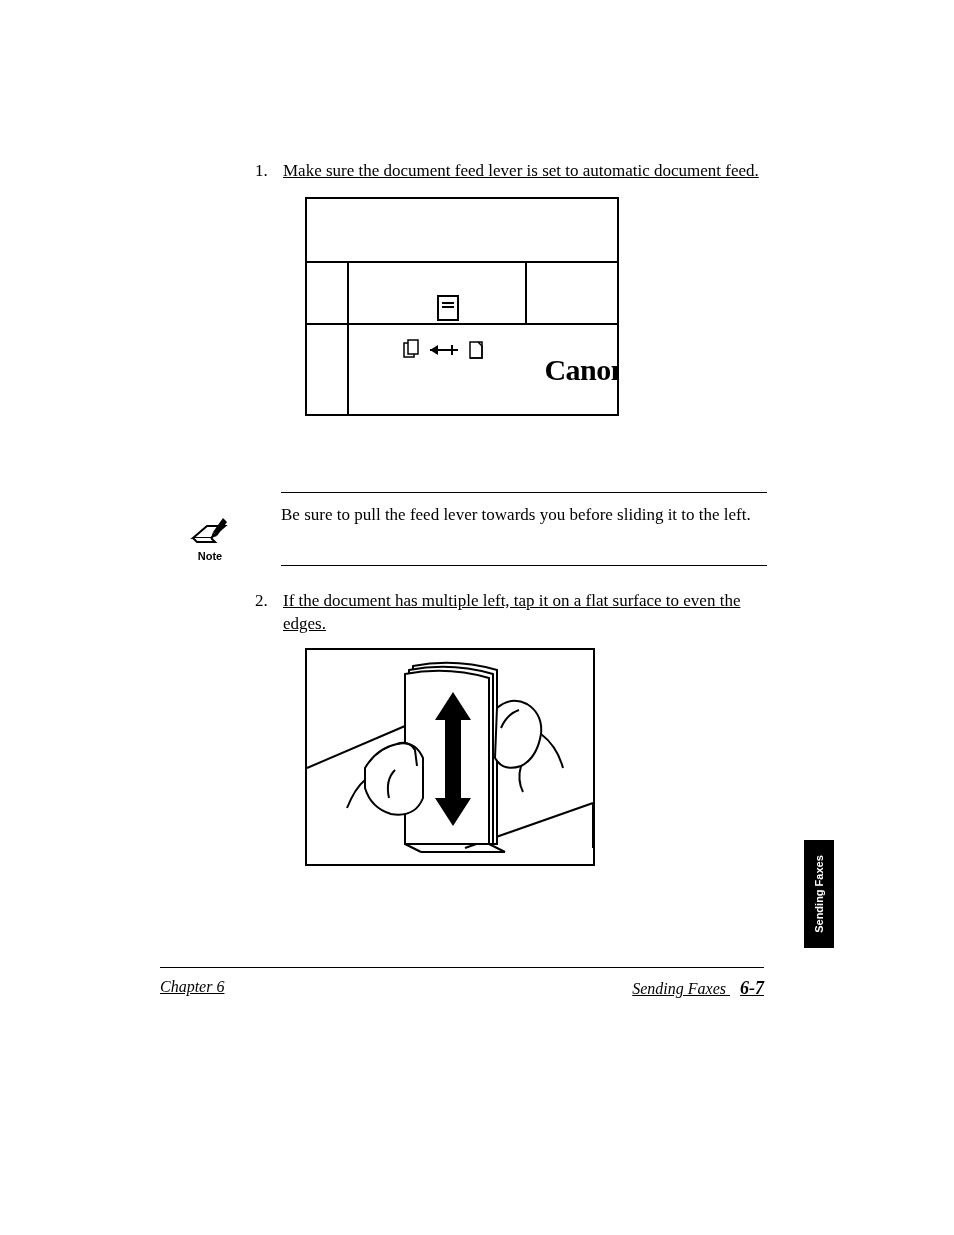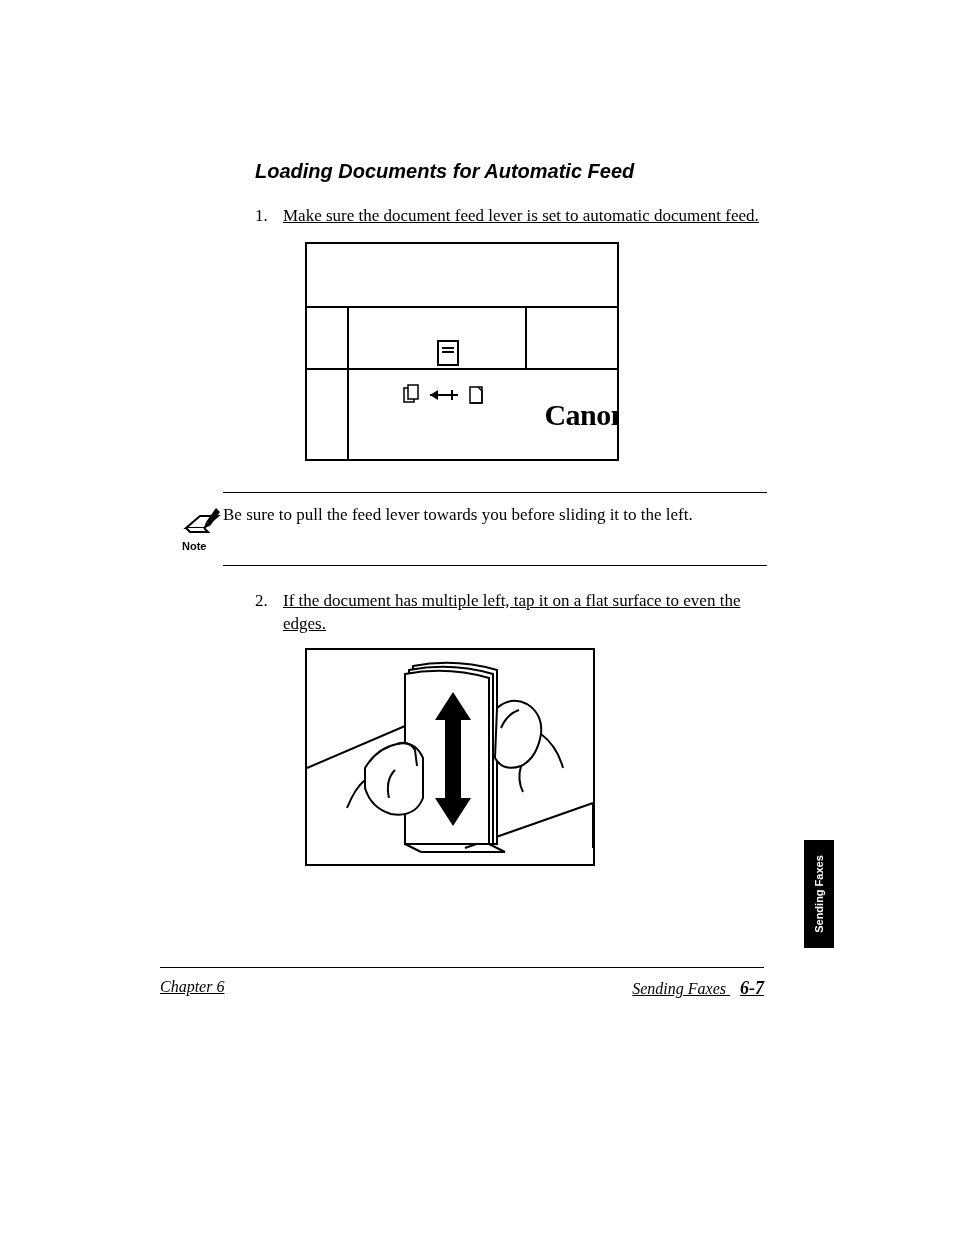--- a/index.html
+++ b/index.html
@@ -110,35 +110,36 @@
   }
   .note-block {
     position: absolute;
     left: 182px;
     top: 492px;
     width: 585px;
   }
   .note-icon {
     position: absolute;
     left: 0;
-    top: 12px;
+    top: 22px;
     width: 56px;
+    text-align: center;
   }
   .note-icon svg {
     width: 42px;
     height: 30px;
   }
   .note-label {
     font-family: Arial, Helvetica, sans-serif;
     font-weight: bold;
     font-size: 11px;
     margin-top: 2px;
   }
   .note-body {
-    margin-left: 41px;
+    margin-left: 99px;
     border-top: 1px solid #000;
     border-bottom: 1px solid #000;
     padding: 12px 0 40px 0;
     font-size: 17px;
   }
   .step2-block {
     position: absolute;
     left: 255px;
     top: 590px;
     width: 510px;
@@ -199,21 +200,20 @@
     margin-left: 10px;
     font-family: "Times New Roman", serif;
   }
 </style>
 </head>
 <body>
 
 <div class="page">
 
   <div class="content">
-    <div class="heading">Loading Documents for Automatic Feed</div>
 
     <div class="step">
       <div class="num">1.</div>
       <div class="text">Make sure the document feed lever is set to automatic document feed.</div>
     </div>
 
     <div class="figure1">
       <div class="fig1-top"></div>
       <div class="fig1-mid">
         <div class="fig1-mid-inner"></div>

